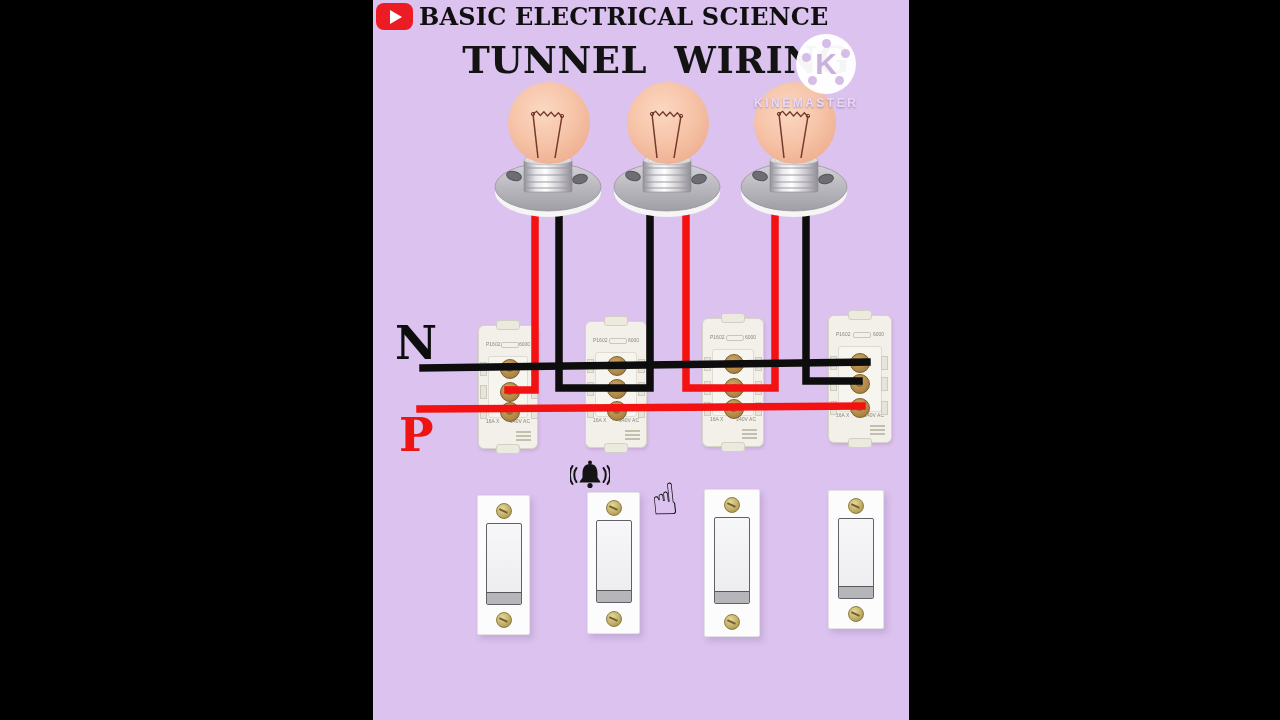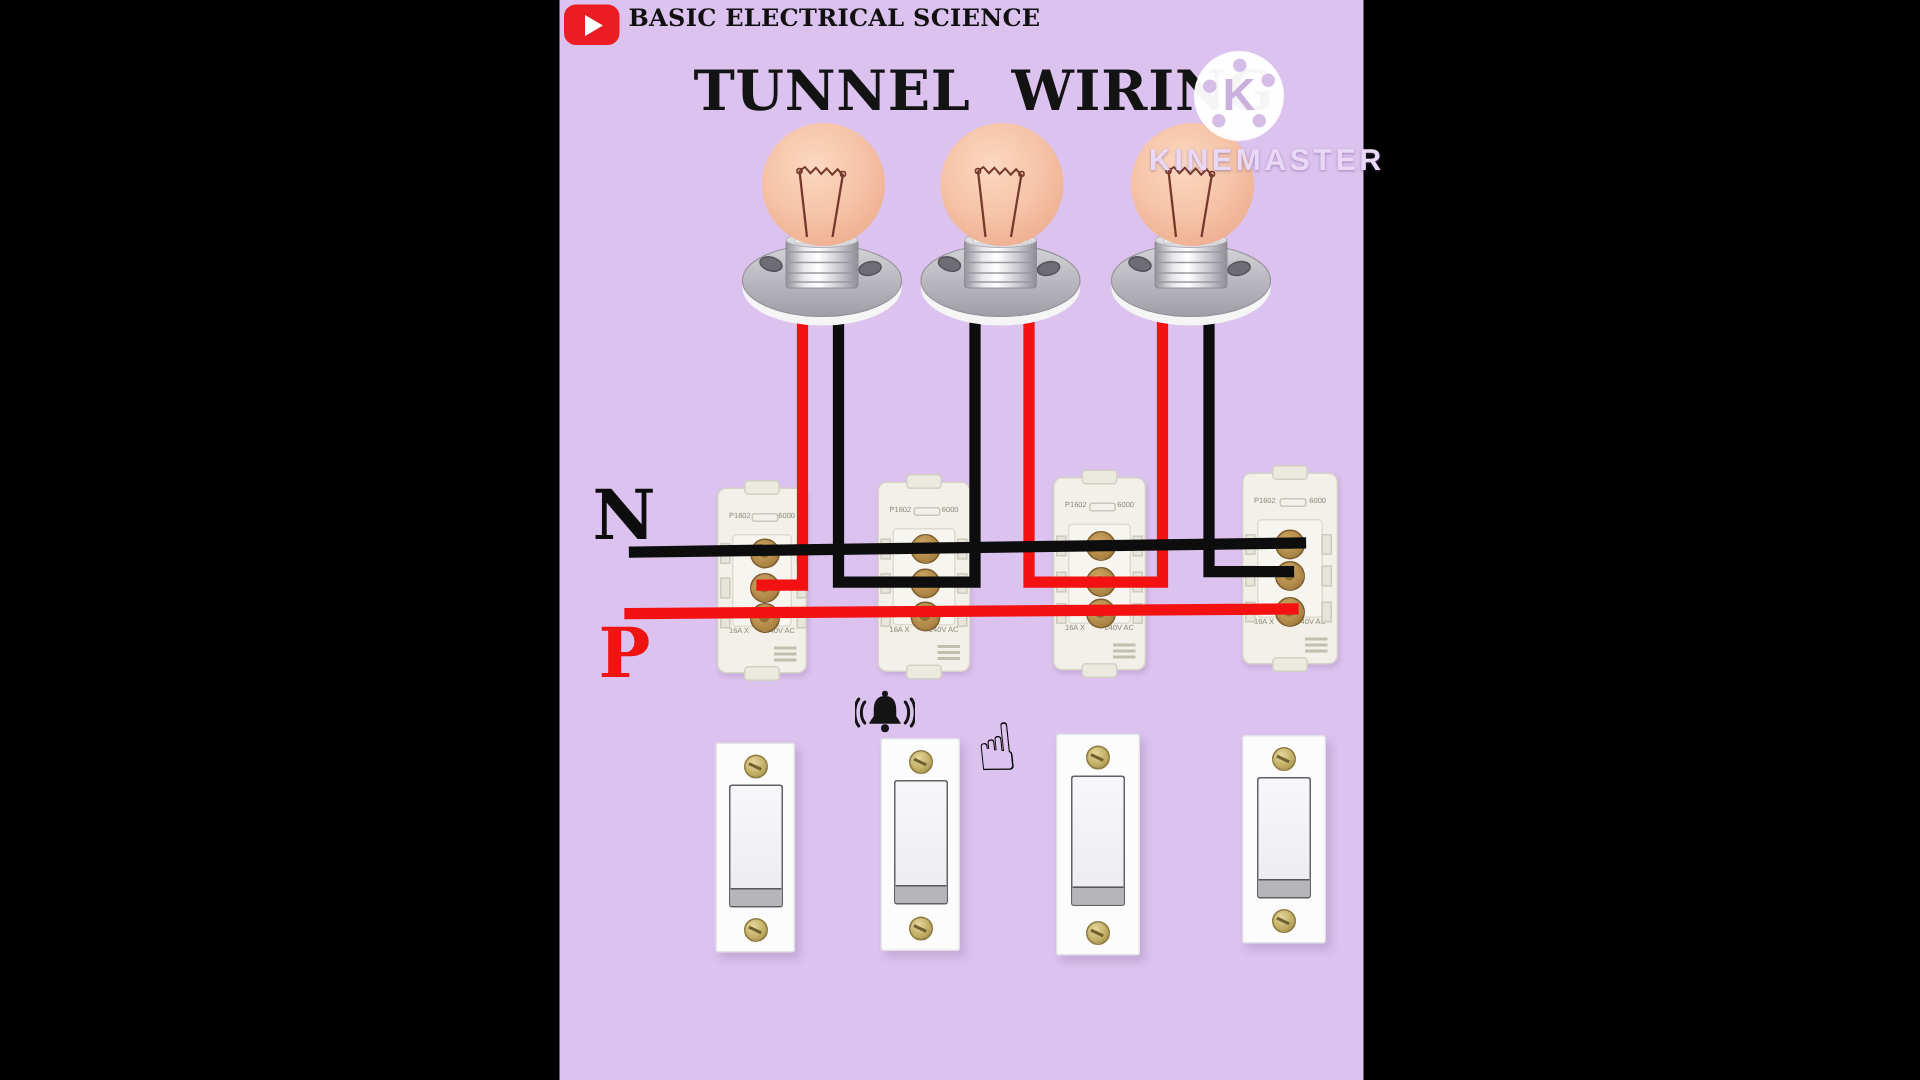--- a/index.html
+++ b/index.html
@@ -6,33 +6,33 @@
   body{width:1280px;height:720px;background:#000;position:relative;overflow:hidden;
        font-family:"Liberation Sans",sans-serif;}
   #stage{position:absolute;left:373px;top:0;width:536px;height:720px;background:#dcc2ee;}
 
   
   #yt-badge{position:absolute;left:3px;top:3px;width:37px;height:27px;border-radius:8px;
             background:#ec1c24;display:flex;align-items:center;justify-content:center;z-index:10;}
   #yt-tri{width:0;height:0;border-left:12px solid #fff;border-top:7px solid transparent;
           border-bottom:7px solid transparent;margin-left:3px;}
   #channel{position:absolute;left:46px;top:2px;z-index:10;font-family:"DejaVu Serif",serif;
-           font-weight:bold;font-size:16px;letter-spacing:.2px;color:#101010;white-space:nowrap;}
+           font-weight:bold;font-size:24px;letter-spacing:.2px;color:#101010;white-space:nowrap;}
   #title{position:absolute;left:0;top:38px;width:566px;text-align:center;z-index:10;
          font-family:"DejaVu Serif",serif;font-weight:bold;font-size:37px;color:#131313;
          word-spacing:14px;letter-spacing:.5px;}
 
   
   #km-logo{position:absolute;left:423px;top:34px;width:60px;height:60px;border-radius:50%;
            background:rgba(255,255,255,.96);z-index:11;}
   #km-k{position:absolute;left:0;top:13px;width:60px;text-align:center;font-size:30px;
         font-weight:bold;color:#cbb0de;}
   .km-dot{position:absolute;width:9px;height:9px;border-radius:50%;background:#d5bde7;}
-  #km-name{position:absolute;left:393px;top:96px;width:140px;text-align:right;z-index:10;
-           font-size:20px;font-weight:bold;letter-spacing:2.5px;color:#ead9f6;
+  #km-name{position:absolute;left:381px;top:96px;width:140px;text-align:left;z-index:10;
+           font-size:12px;font-weight:bold;letter-spacing:2.5px;color:#ead9f6;
            text-shadow:0 1px 2px rgba(110,80,140,.55);}
 
   
   .bus-label{position:absolute;z-index:10;font-family:"DejaVu Serif",serif;font-weight:bold;
              font-size:46px;line-height:1;}
   #label-n{left:22px;top:320px;color:#0d0d0d;}
   #label-p{left:26px;top:412px;color:#ee1412;}
 
   
   .module{position:absolute;background:#f2f0e9;border:1px solid #d6d3c8;border-radius:6px;

